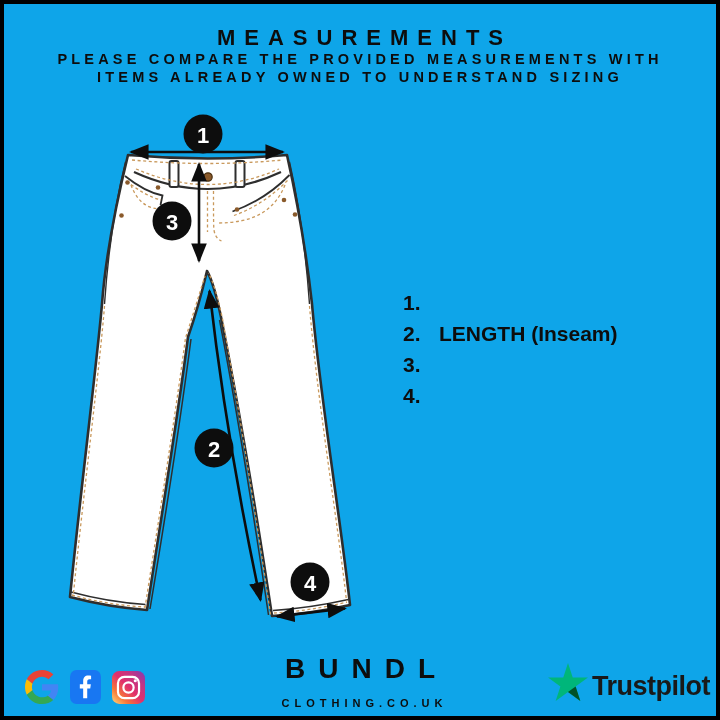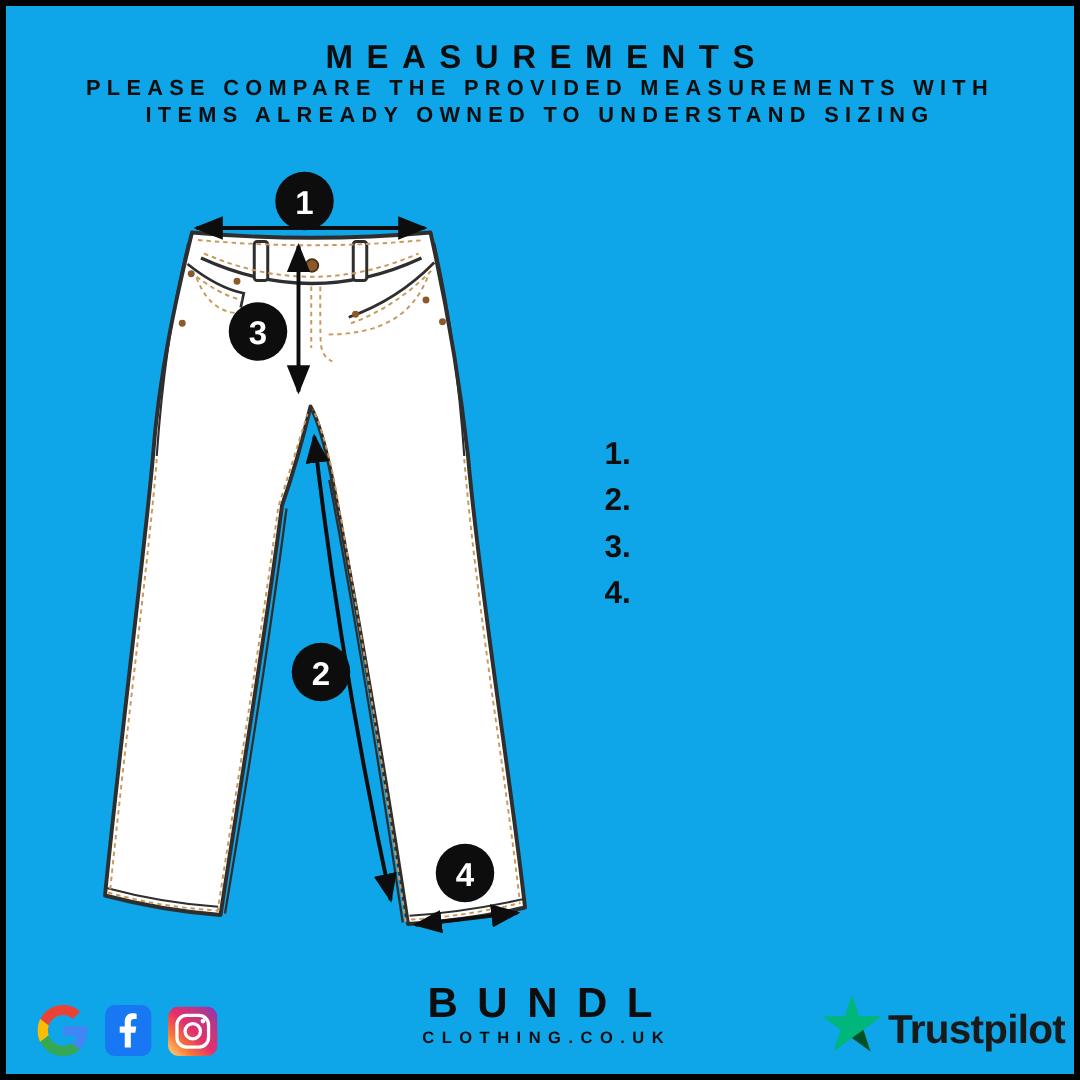--- a/index.html
+++ b/index.html
@@ -23,21 +23,21 @@
   .jeans-svg{position:absolute;left:50px;top:100px;width:330px;height:530px;}
   .mnum{font-family:"Liberation Sans",sans-serif;font-size:22px;font-weight:bold;fill:#fff;}
   
   .legend{position:absolute;left:399px;top:287px;}
   .legend-row{display:flex;align-items:baseline;height:31px;font-size:21px;font-weight:bold;color:#0d0d0d;}
   .legend-num{width:36px;flex:0 0 36px;}
   
   .social{position:absolute;left:21px;top:664px;height:38px;display:flex;align-items:center;gap:11px;}
   .brand{position:absolute;left:0;top:651px;width:100%;text-align:center;color:#0d0d0d;}
   .brand-name{font-size:28px;font-weight:bold;letter-spacing:13px;padding-left:13px;line-height:28px;}
-  .brand-domain{font-size:11px;font-weight:bold;letter-spacing:5px;padding-left:9px;margin-top:3px;}
+  .brand-domain{font-size:11px;font-weight:bold;letter-spacing:5px;padding-left:9px;margin-top:14px;}
   .trustpilot{position:absolute;left:543px;top:659px;display:flex;align-items:center;}
   .tp-text{font-size:27px;font-weight:bold;letter-spacing:-0.5px;color:#191919;margin-left:3px;margin-top:4px;}
 </style>
 </head>
 <body>
 
 <div class="page">
 
   <div class="title">MEASUREMENTS</div>
   <div class="subtitle">
@@ -129,20 +129,21 @@
       <text x="306" y="579" text-anchor="middle" dominant-baseline="central" class="mnum">4</text>
     </g>
   </svg>
 
   <div class="legend">
     <div class="legend-row">
       <span class="legend-num">1.</span>
     </div>
     <div class="legend-row">
       <span class="legend-num">2.</span>
+      <span>LENGTH (Inseam)</span>
     </div>
     <div class="legend-row">
       <span class="legend-num">3.</span>
     </div>
     <div class="legend-row">
       <span class="legend-num">4.</span>
     </div>
   </div>
 
   <div class="social">

